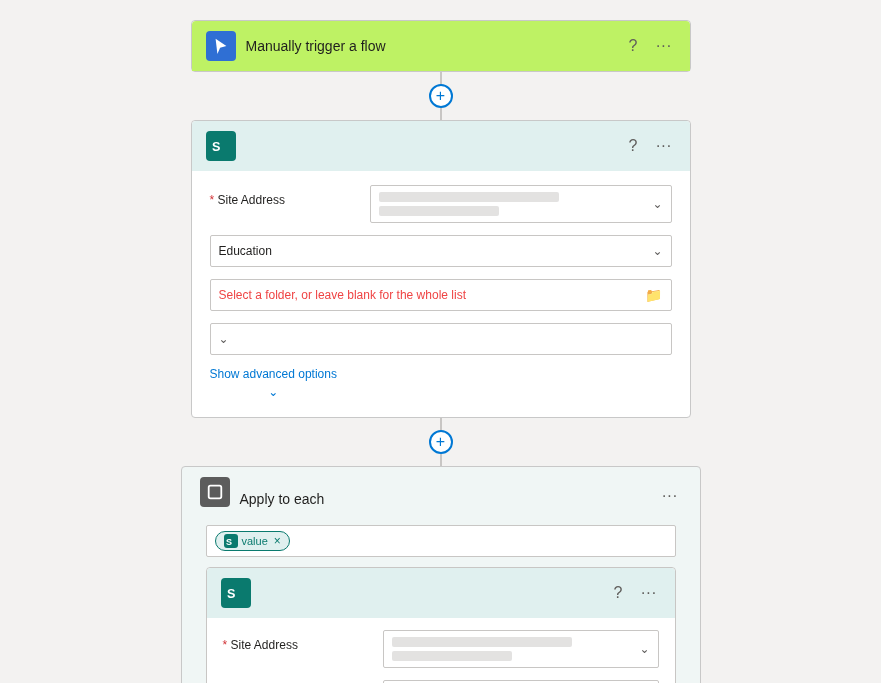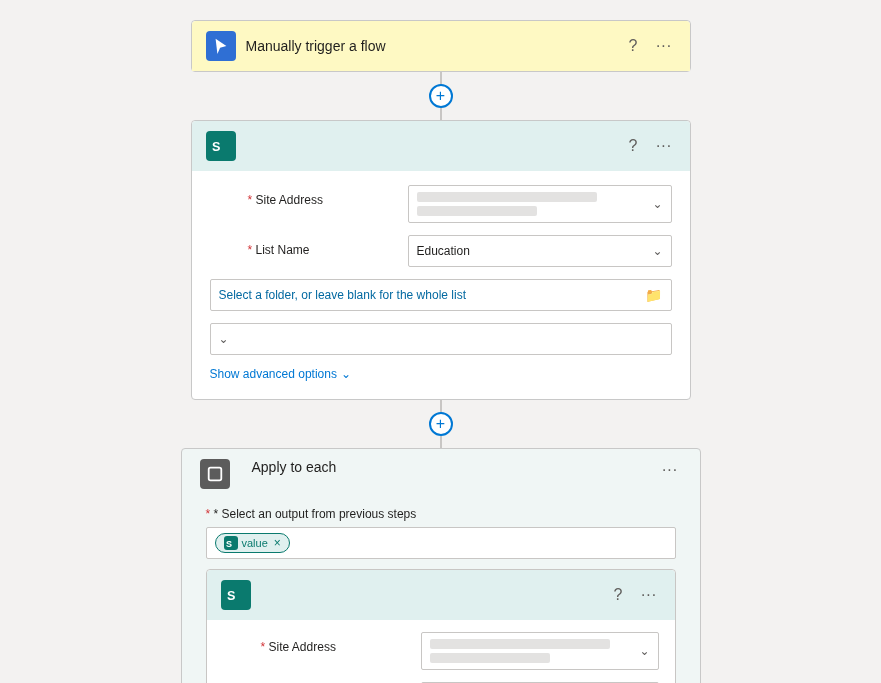--- a/index.html
+++ b/index.html
@@ -26,21 +26,21 @@
       border: 1px solid #c8c8c8;
       border-radius: 4px;
       width: 500px;
     }
 
     .flow-card-header {
       display: flex;
       align-items: center;
       padding: 10px 14px;
       gap: 10px;
-      background: #fef9c3;
+      background: #bef264;
       border-radius: 4px 4px 0 0;
     }
 
     .flow-card-header.teal-bg {
       background: #e0f0ef;
     }
 
     .icon-box {
       width: 30px;
       height: 30px;
@@ -136,21 +136,20 @@
       margin-bottom: 12px;
       gap: 10px;
     }
 
     .form-label {
       width: 150px;
       flex-shrink: 0;
       color: #201f1e;
       font-size: 12px;
       padding-top: 8px;
-      margin-left: 38px;
     }
 
     .form-control {
       flex: 1;
       border: 1px solid #c8c6c4;
       border-radius: 2px;
       padding: 6px 8px;
       font-size: 12px;
       color: #201f1e;
       background: #fff;
@@ -194,36 +193,37 @@
       font-size: 12px;
       cursor: pointer;
       background: none;
       border: none;
       padding: 0;
       display: flex;
       align-items: center;
       gap: 4px;
       margin-top: 4px;
       margin-bottom: 4px;
+      flex-direction: column;
     }
 
     
     .outer-card {
       background: #f0f6f5;
       border: 1px solid #c8c8c8;
       border-radius: 4px;
       width: 520px;
       padding: 0 14px 14px;
     }
 
     .outer-card-header {
       display: flex;
-      align-items: flex-start;
+      align-items: flex-end;
       padding: 10px 4px;
-      gap: 22px;
+      gap: 10px;
     }
 
     .inner-section {
       padding: 8px 10px;
       background: #f0f6f5;
     }
 
     .select-output-label {
       font-size: 12px;
       color: #201f1e;
@@ -345,32 +345,29 @@
             <div style="display:flex;flex-direction:column;gap:4px;flex:1">
               <span class="blurred-text"></span>
               <span class="blurred-text short"></span>
             </div>
             <span class="chevron">⌄</span>
           </div>
         </div>
       </div>
 
       <div class="form-row">
-        <div class="form-label">
-          <span style="color:#d13438">*</span> List Name
-        </div>
         <div class="form-control with-dropdown">
           <span>Education</span>
           <span class="chevron">⌄</span>
         </div>
       </div>
 
       <div class="form-row">
         <div class="form-control" style="justify-content:space-between">
-          <span style="color:#0369a1;font-size:12px">Select a folder, or leave blank for the whole list</span>
+          <span style="color:#ef4444;font-size:12px">Select a folder, or leave blank for the whole list</span>
           <span style="color:#0078d4;font-size:14px">📁</span>
         </div>
       </div>
 
       <div class="form-row">
         <div class="form-control with-dropdown">
           <span class="chevron">⌄</span>
         </div>
       </div>
 
@@ -395,24 +392,20 @@
           <path d="M7 7h6M7 10h6M7 13h4"></path>
         </svg>
       </div>
       <span class="card-title">Apply to each</span>
       <div class="card-header-actions">
         <button class="icon-btn">···</button>
       </div>
     </div>
 
     <div class="inner-section">
-      <div class="select-output-label">
-        <span style="color:#d13438">*</span>
-        <span>* Select an output from previous steps</span>
-      </div>
       <div class="token-field">
         <div class="token">
           <div class="token-icon">
             <svg viewBox="0 0 10 10">
               <text y="9" font-size="9" fill="white" font-weight="bold">S</text>
             </svg>
           </div>
           <span>value</span>
           <span class="token-close">×</span>
         </div>

